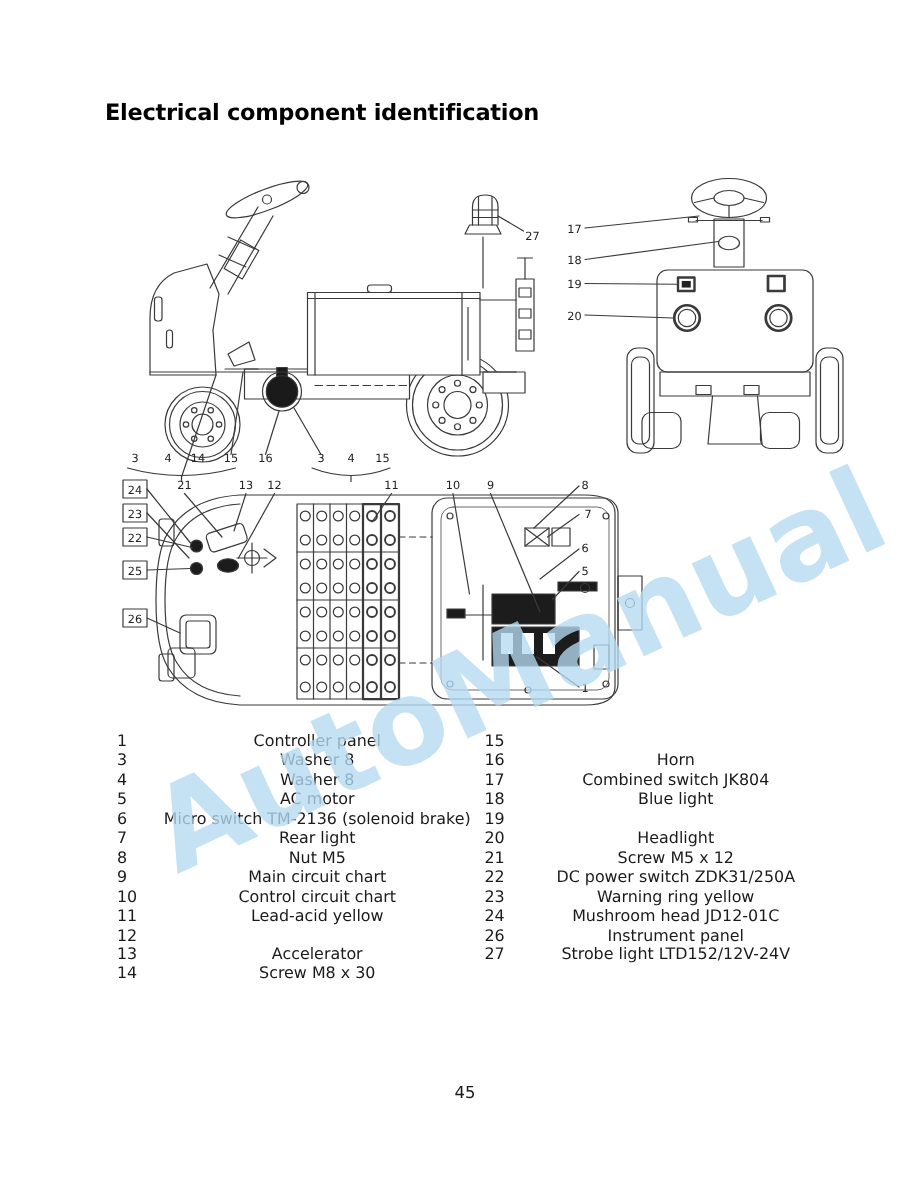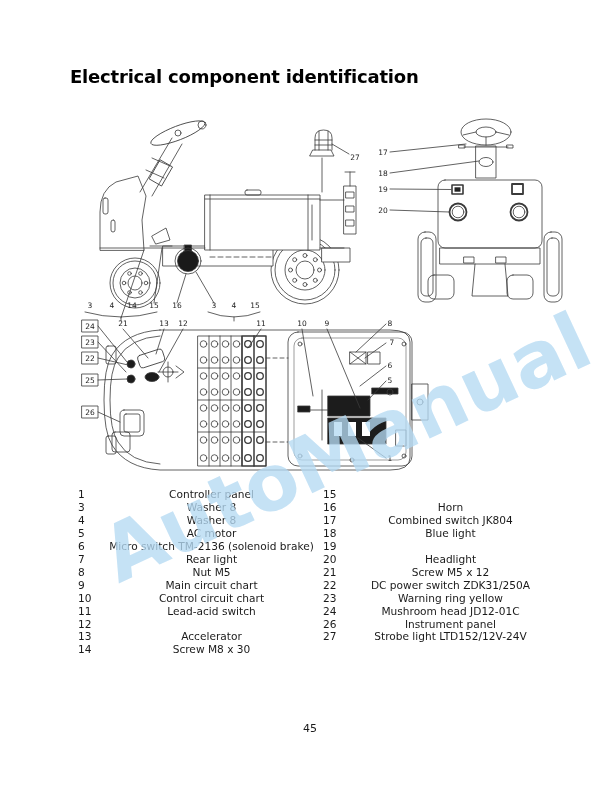--- a/index.html
+++ b/index.html
@@ -2,21 +2,21 @@
 <html><head>
 <meta charset="utf-8">
 <style>
   html,body{margin:0;padding:0;background:#888;}
   .page{
     position:relative; width:612px; height:792px; background:#ffffff;
     font-family:"DejaVu Sans","Liberation Sans",sans-serif; color:#1a1a1a;
     overflow:hidden; margin:0 auto;
   }
   .title{
-    position:absolute; left:70px; top:66px; font-size:18px; font-weight:bold;
+    position:absolute; left:70px; top:66px; font-size:15px; font-weight:bold;
     letter-spacing:-0.2px; color:#000;
   }
   .fig{ position:absolute; left:60px; top:100px; width:512px; height:388px; }
   .fig svg{ position:absolute; left:0; top:0; z-index:1; }
   .watermark{
     position:absolute; left:66px; top:268px; width:545px; height:232px;
     z-index:5; pointer-events:none;
   }
   .watermark span{
     position:absolute; left:0; bottom:0; transform:rotate(-25deg); transform-origin:0 100%;
@@ -398,21 +398,21 @@
         <div class="prow">
           <span class="pno">9</span>
           <span class="pnm">Main circuit chart</span>
         </div>
         <div class="prow">
           <span class="pno">10</span>
           <span class="pnm">Control circuit chart</span>
         </div>
         <div class="prow">
           <span class="pno">11</span>
-          <span class="pnm">Lead-acid switch</span>
+          <span class="pnm">Lead-acid yellow</span>
         </div>
         <div class="prow">
           <span class="pno">12</span>
         </div>
         <div class="prow">
           <span class="pno">13</span>
           <span class="pnm">Accelerator</span>
         </div>
         <div class="prow">
           <span class="pno">14</span>

